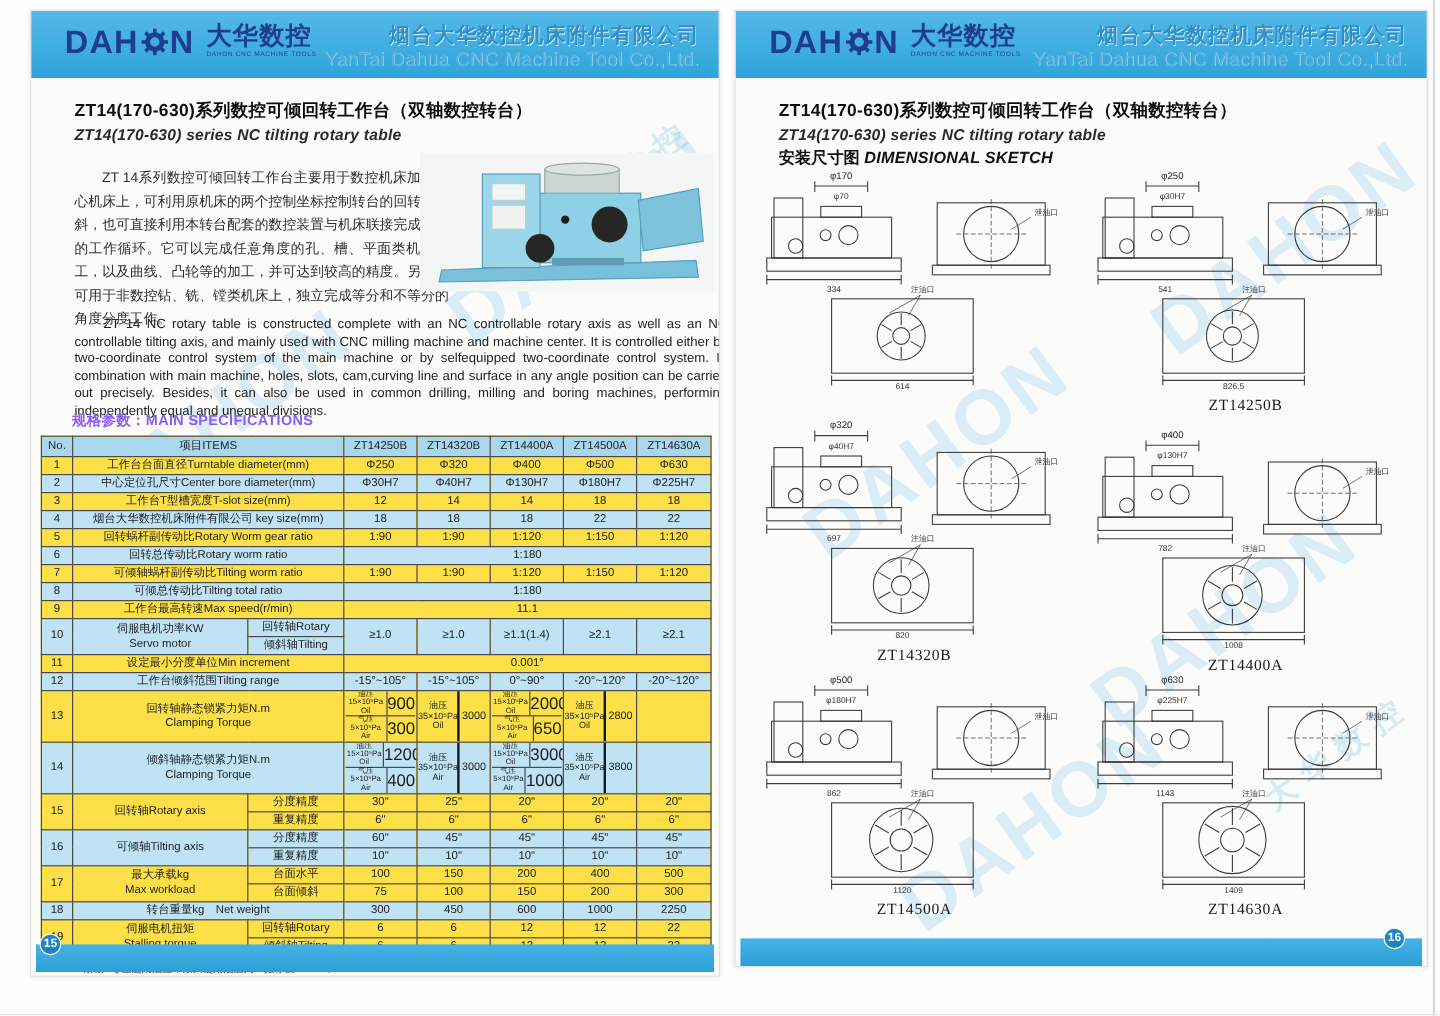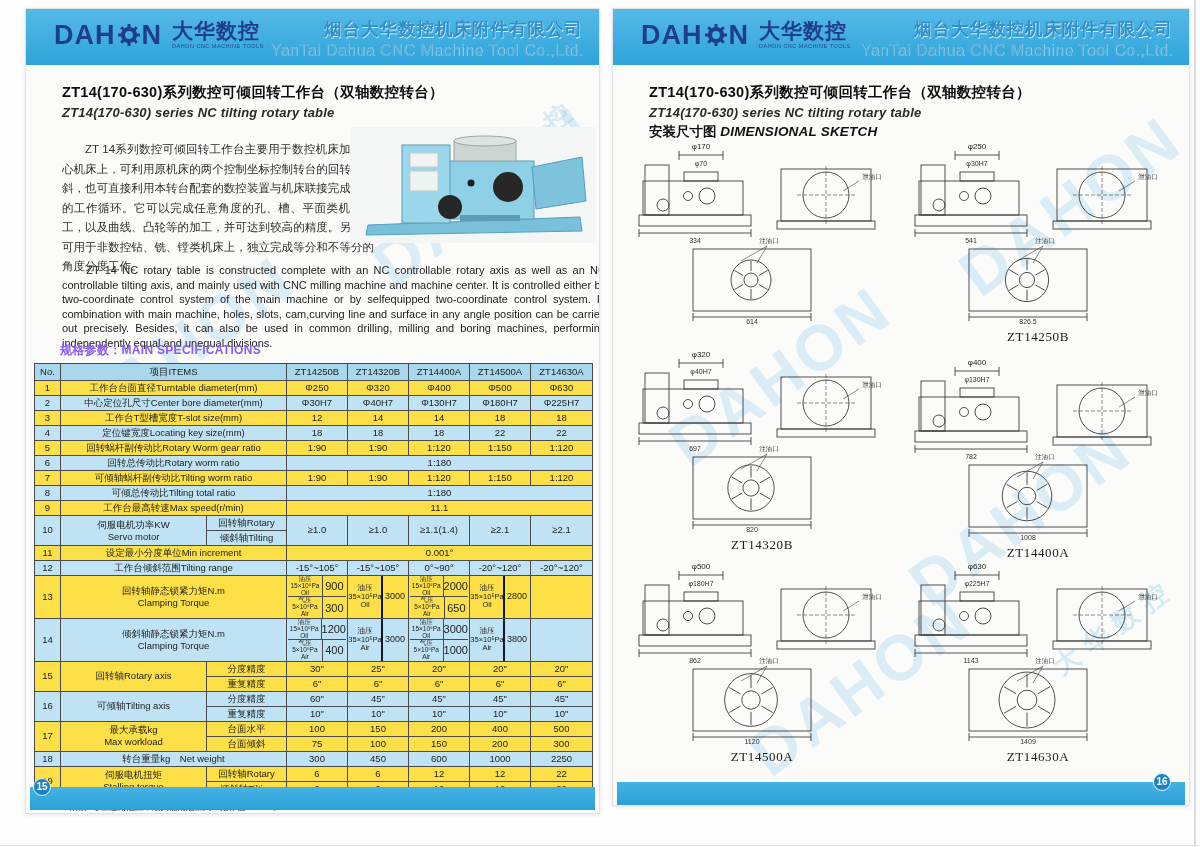--- a/index.html
+++ b/index.html
@@ -55,21 +55,21 @@
   table.spec td, table.spec th { border:1px solid #4a4a4a; text-align:center; padding:0 1px;
                                  height:15px; line-height:1.1; overflow:hidden; font-weight:normal; }
   table.spec thead th { background:#a9d8ee; height:17px; font-size:9.5px; }
   tr.shade td { background:#bfe3f4; }
   td.item { text-align:left; padding-left:3px; }
   td.cx { padding:0; height:33px; }
   .cxwrap { display:flex; flex-direction:column; height:100%; }
   .cxrow { display:flex; flex:1; align-items:center; }
   .cxrow + .cxrow { border-top:1px solid #4a4a4a; }
   .cxlab { width:60%; border-right:1px solid #4a4a4a; font-size:6.5px; line-height:1.05; padding:0 1px; align-self:stretch; display:flex; align-items:center; justify-content:center; }
-  .cxval { flex:1; font-size:11px; }
+  .cxval { flex:1; font-size:14px; }
   .cxsingle { display:flex; height:100%; align-items:stretch; }
   .cxlab2 { width:58%; border-right:2px solid #0f172a; font-size:7.5px; line-height:1.15; display:flex; align-items:center; justify-content:center; padding:0 16px; }
   .cxval2 { flex:1; display:flex; align-items:center; justify-content:center; font-size:9px; }
   .two-line div { line-height:1.25; }
 
   .fnotes { margin-top:4px; margin-left:26px; font-size:8.5px; color:#333; line-height:1.5; }
 
   
   .footbar { position:absolute; left:4px; right:4px; height:23px;
              background:linear-gradient(180deg,#46b2e4,#2aa0d7); }
@@ -207,21 +207,21 @@
               <td>3</td>
               <td class="item" colspan="2">工作台T型槽宽度T-slot size(mm)</td>
               <td>12</td>
               <td>14</td>
               <td>14</td>
               <td>18</td>
               <td>18</td>
             </tr>
             <tr class="shade">
               <td>4</td>
-              <td class="item" colspan="2">定位键宽度Locating key size(mm)</td>
+              <td class="item" colspan="2">烟台大华数控机床附件有限公司 key size(mm)</td>
               <td>18</td>
               <td>18</td>
               <td>18</td>
               <td>22</td>
               <td>22</td>
             </tr>
             <tr>
               <td>5</td>
               <td class="item" colspan="2">回转蜗杆副传动比Rotary Worm gear ratio</td>
               <td>1:90</td>

